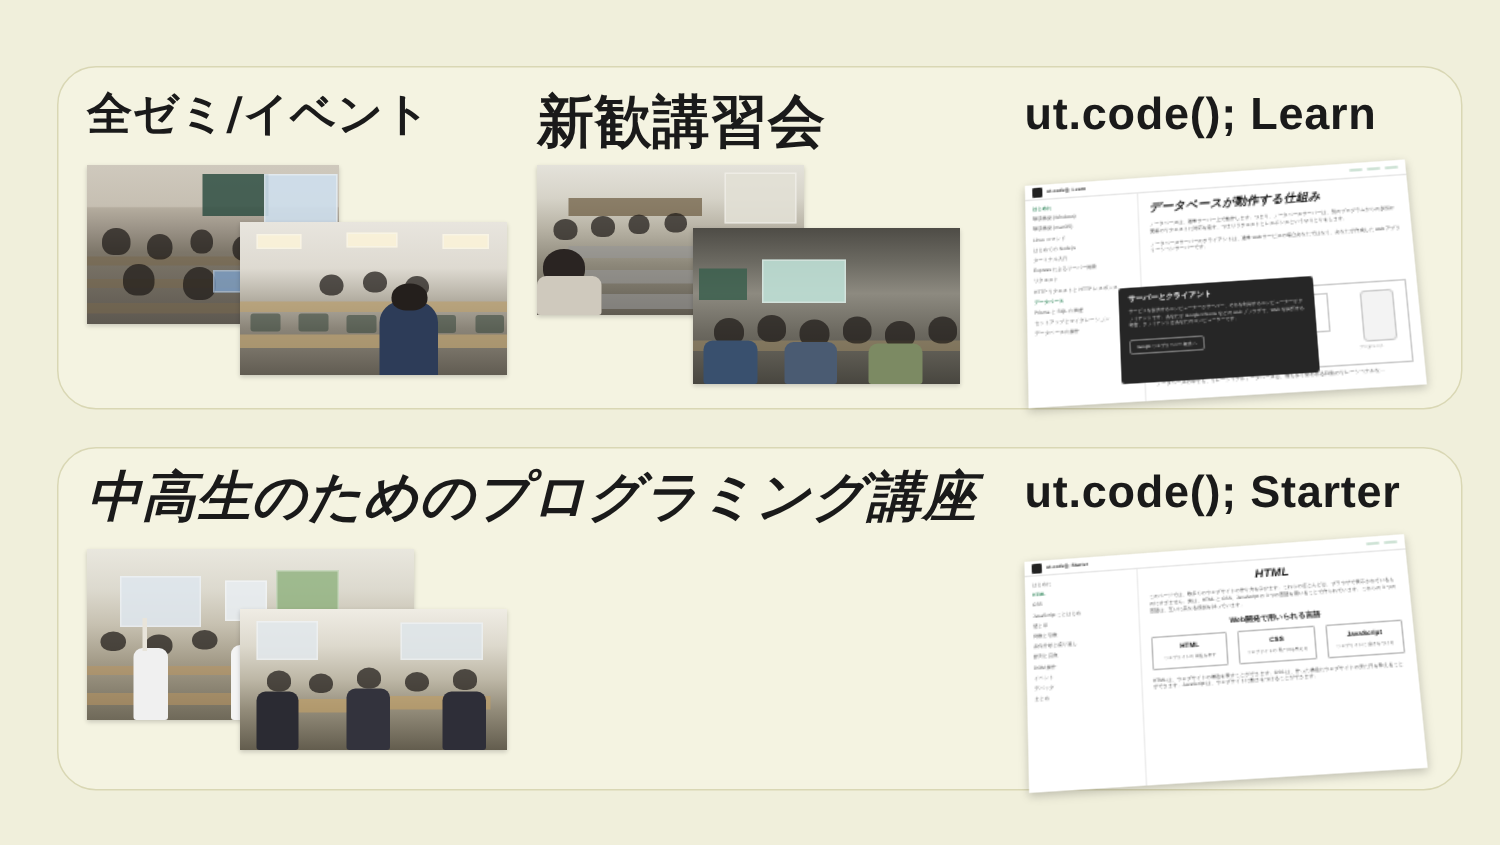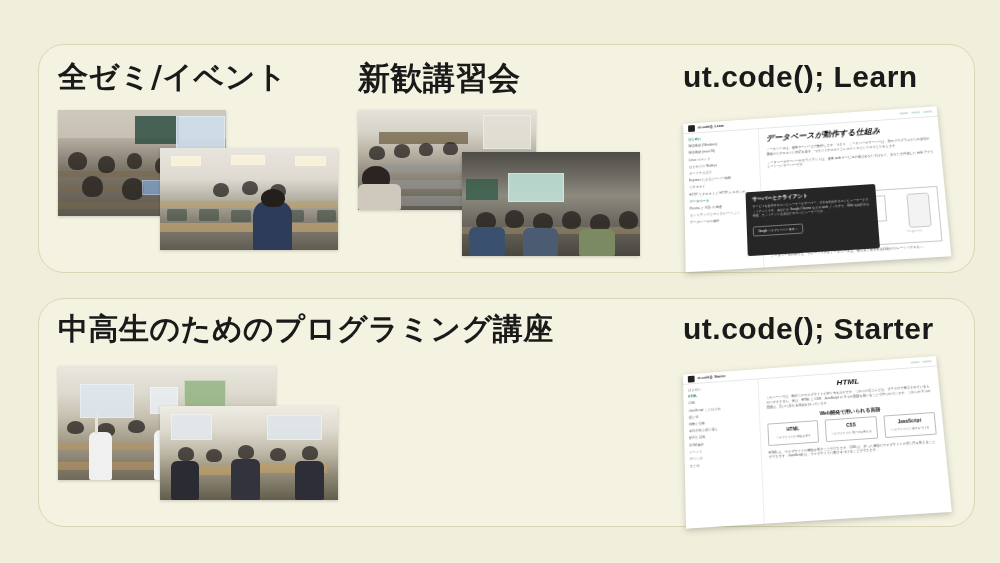--- a/index.html
+++ b/index.html
@@ -27,23 +27,23 @@
   .heading{
     position:absolute;
     color:#1a1a1a;
     font-weight:700;
     letter-spacing:.5px;
     white-space:nowrap;
     line-height:1;
   }
   .heading.jp{font-family:"DejaVu Sans","Liberation Sans",sans-serif;}
   #h-zemi{left:58px;top:62px;font-size:30px;}
-  #h-shinkan{left:358px;top:62px;font-size:32px;}
+  #h-shinkan{left:358px;top:62px;font-size:38px;}
   #h-learn{left:683px;top:62px;font-size:30px;font-weight:600;}
-  #h-kouza{left:58px;top:314px;font-size:30px;}
+  #h-kouza{left:58px;top:314px;font-size:36px;font-style:italic;}
   #h-starter{left:683px;top:314px;font-size:30px;font-weight:600;}
 
   
   .photo{
     position:absolute;
     overflow:hidden;
     background:#6a6a64;
     box-shadow:0 1px 3px rgba(0,0,0,.18);
   }
 

